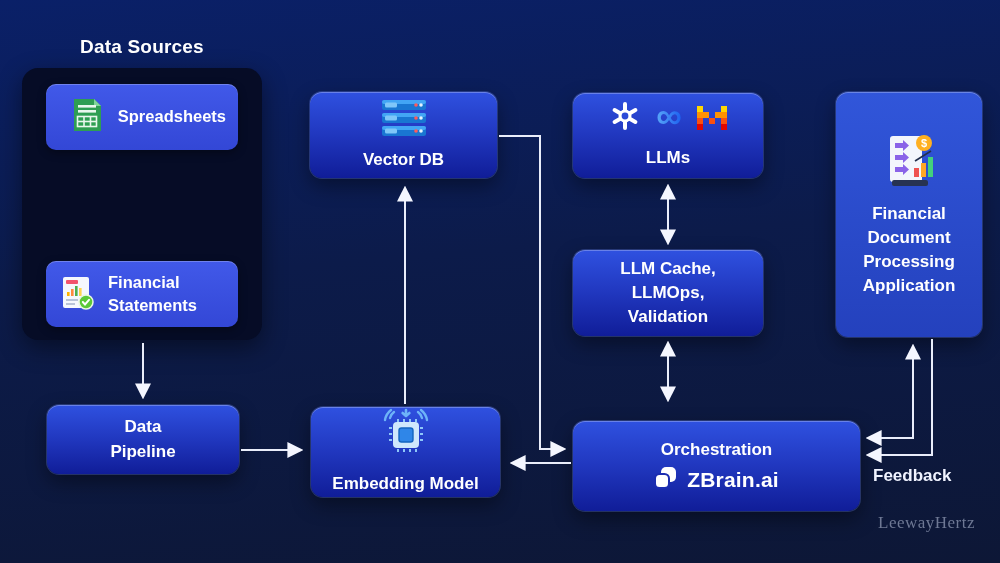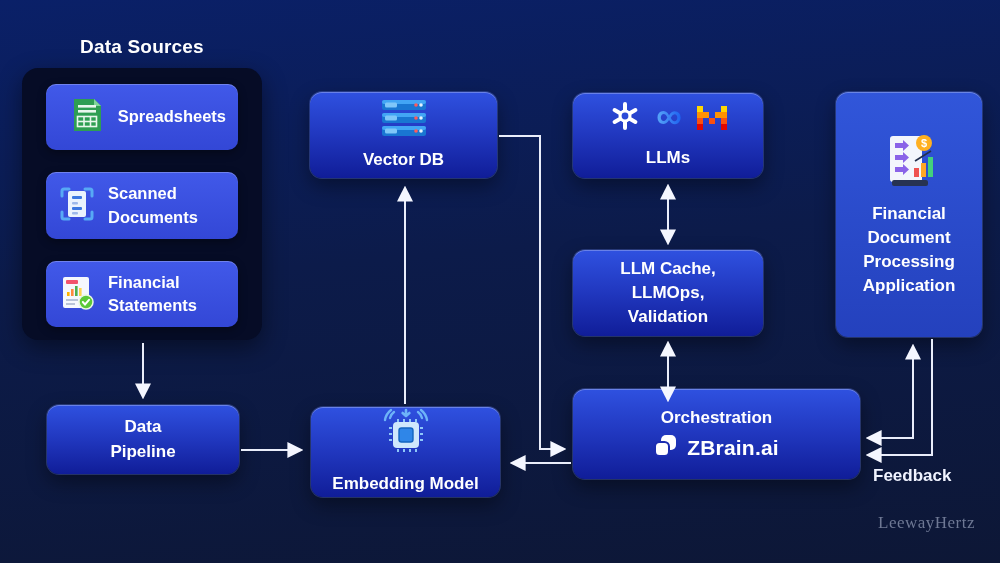--- a/index.html
+++ b/index.html
@@ -61,39 +61,20 @@
           <rect x="9.5" y="20.5" width="19" height="10"></rect>
           <line x1="9.5" y1="25.5" x2="28.5" y2="25.5"></line>
           <line x1="16" y1="20.5" x2="16" y2="30.5"></line>
           <line x1="22.5" y1="20.5" x2="22.5" y2="30.5"></line>
         </g>
       </svg>
     </span>
     <span class="label">Spreadsheets</span>
   </div>
 
-  <div class="abs source-card" style="left:46px;top:172px;width:168px;height:67px;">
-    <span>
-      <svg width="38" height="38" viewBox="0 0 38 38">
-        <g stroke="#57a9f5" stroke-width="3" fill="none" stroke-linecap="round">
-          <path d="M4 11 v-5 a2 2 0 0 1 2-2 h5"></path>
-          <path d="M27 4 h5 a2 2 0 0 1 2 2 v5"></path>
-          <path d="M34 27 v5 a2 2 0 0 1-2 2 h-5"></path>
-          <path d="M11 34 h-5 a2 2 0 0 1-2-2 v-5"></path>
-        </g>
-        <rect x="10" y="6" width="18" height="26" rx="2" fill="#eaf3fd"></rect>
-        <rect x="14" y="11" width="10" height="3" rx="1" fill="#3b77e0"></rect>
-        <rect x="14" y="17" width="6" height="2.4" rx="1" fill="#9db9ea"></rect>
-        <rect x="14" y="22" width="10" height="3" rx="1" fill="#3b77e0"></rect>
-        <rect x="14" y="27" width="6" height="2.4" rx="1" fill="#9db9ea"></rect>
-      </svg>
-    </span>
-    <span class="label">Scanned
-Documents</span>
-  </div>
 
   <div class="abs source-card" style="left:46px;top:261px;width:168px;height:66px;">
     <span>
       <svg width="38" height="38" viewBox="0 0 38 38">
         <rect x="5" y="4" width="26" height="31" rx="2" fill="#f5f8fd"></rect>
         <rect x="8" y="7" width="12" height="4" rx="1" fill="#f2546e"></rect>
         <rect x="9" y="19" width="2.6" height="4" fill="#ffb300"></rect>
         <rect x="13" y="16" width="2.6" height="7" fill="#ff8b3d"></rect>
         <rect x="17" y="13" width="2.6" height="10" fill="#4caf50"></rect>
         <rect x="21" y="15" width="2.6" height="8" fill="#ffd54f"></rect>
@@ -228,21 +209,21 @@
           <path d="M14 20 h-3 M14 26 h-3 M14 32 h-3"></path>
           <path d="M45 20 h-3 M45 26 h-3 M45 32 h-3"></path>
         </g>
         <rect x="15" y="14" width="26" height="26" rx="4" fill="#cfe7fc"></rect>
         <rect x="21" y="20" width="14" height="14" rx="2.5" fill="#2f86e8" stroke="#1565c0" stroke-width="1.4"></rect>
       </svg>
     </span>
     <span class="label big">Embedding Model</span>
   </div>
 
-  <div class="abs node" style="left:573px;top:389px;width:287px;height:90px;gap:2px;">
+  <div class="abs node" style="left:573px;top:421px;width:287px;height:90px;gap:2px;">
     <span class="label big">Orchestration</span>
     <span class="brand-row">
       <span>
         <svg width="24" height="24" viewBox="0 0 24 24">
           <rect x="7" y="1" width="15" height="15" rx="5" fill="#fff"></rect>
           <rect x="1" y="8" width="14" height="14" rx="4.5" fill="#fff" stroke="#1b2db0" stroke-width="2"></rect>
         </svg>
       </span>
       <span class="brand-text">ZBrain.ai</span>
     </span>

